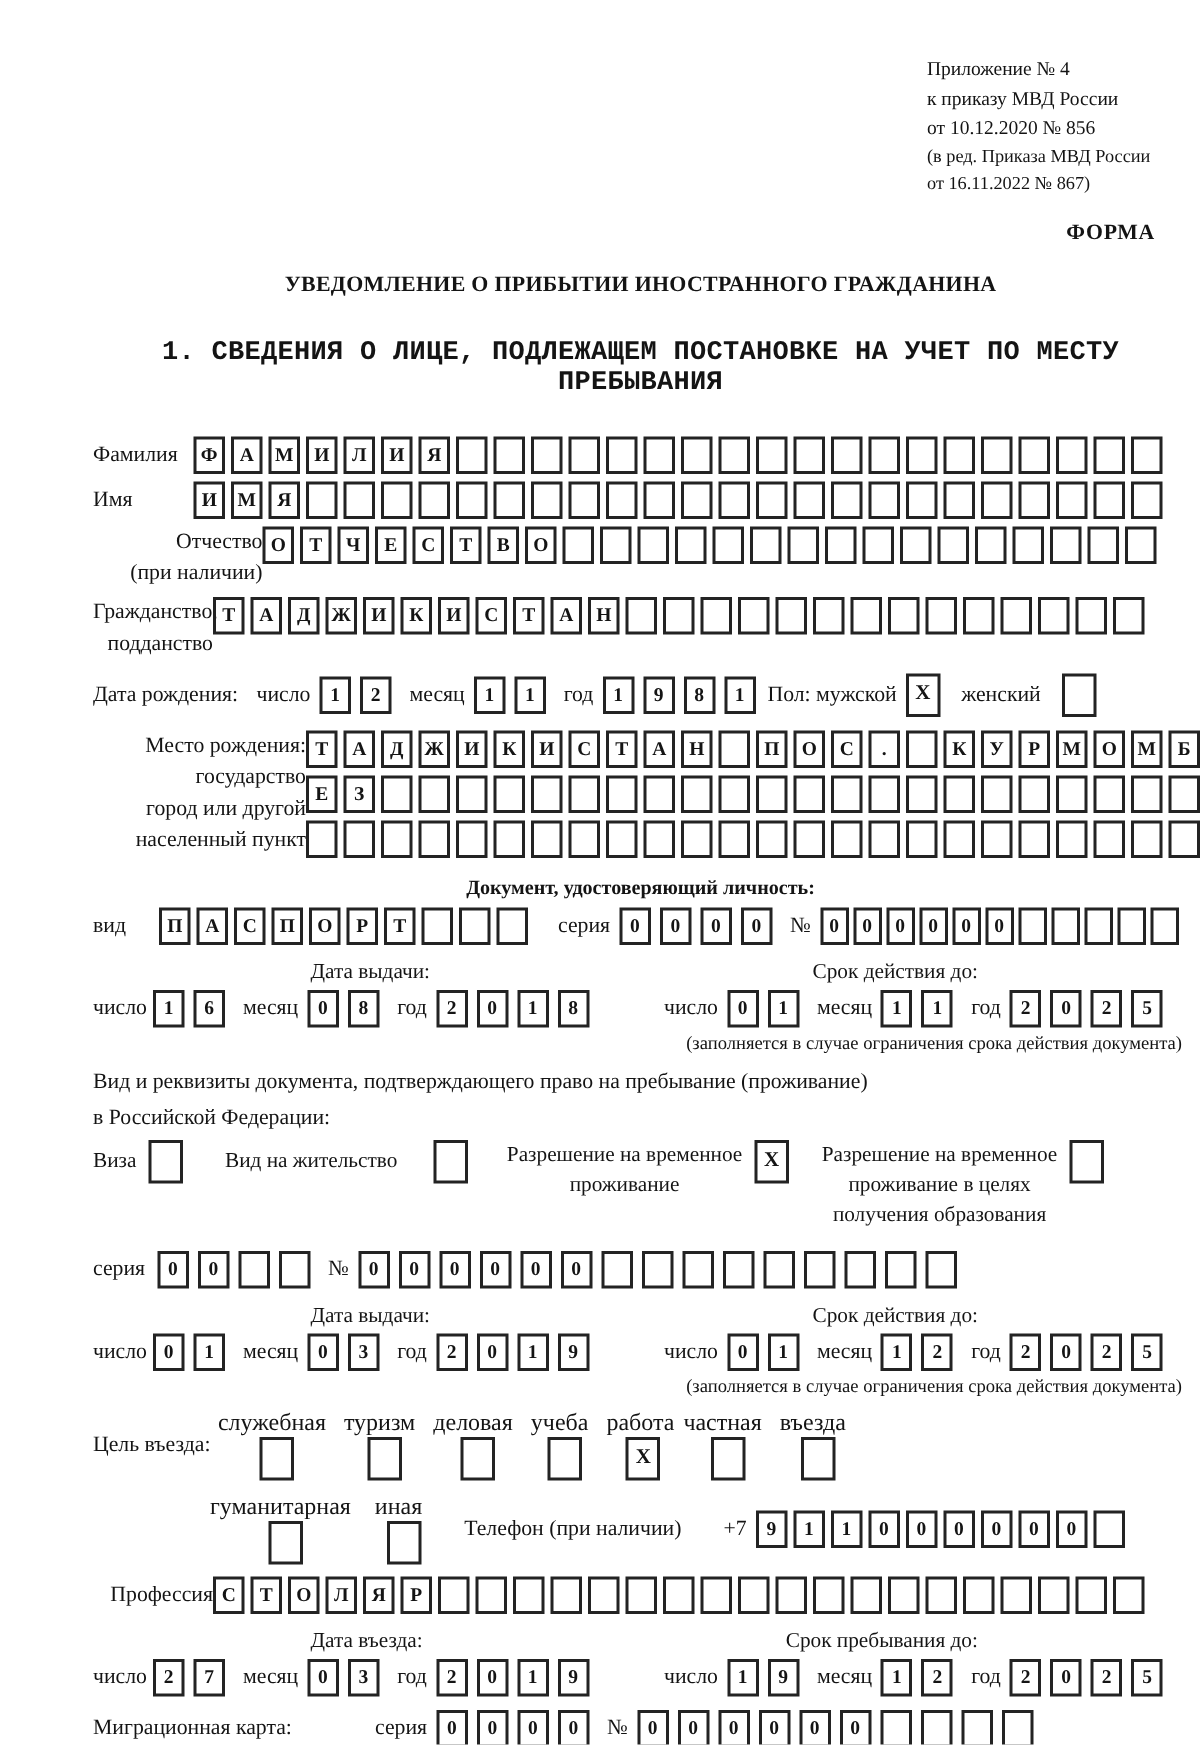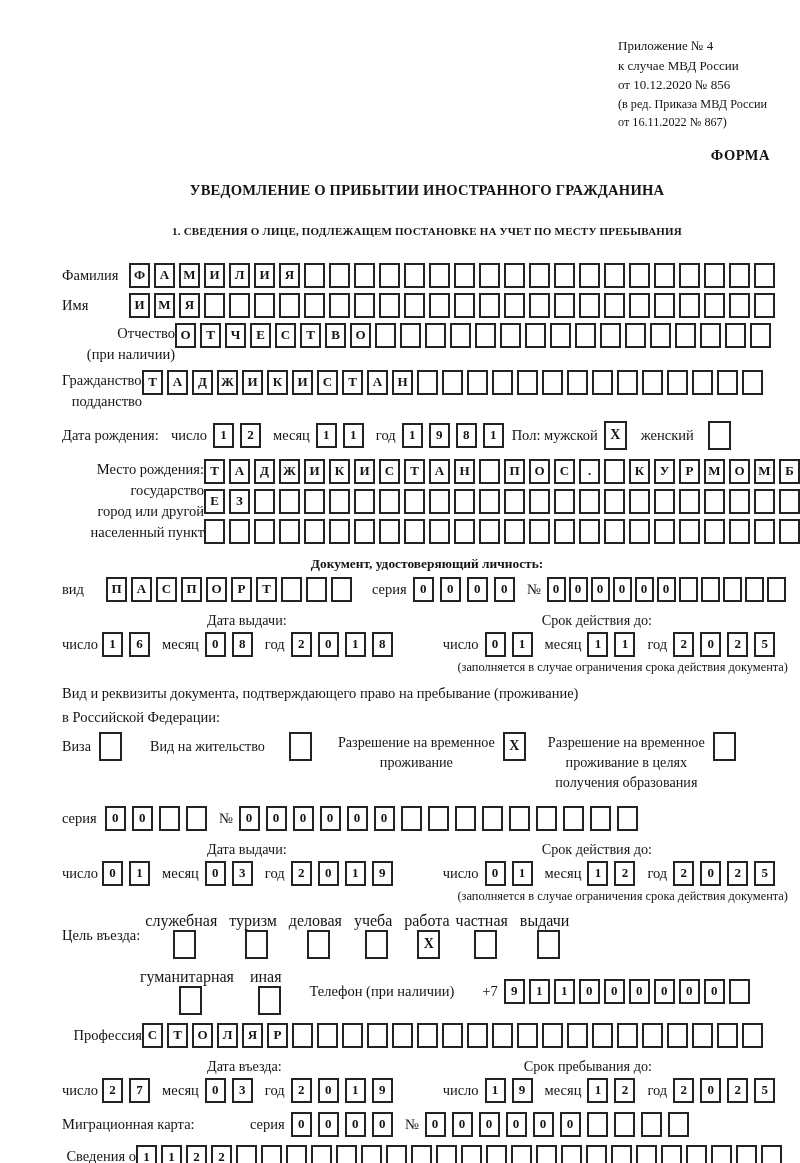--- a/index.html
+++ b/index.html
@@ -6,21 +6,21 @@
   body{width:800px;height:1163px;font-family:"Liberation Serif",serif;color:#141414;overflow:hidden;}
   .page{box-sizing:border-box;padding:36px 8px 0 62px;}
 
   .annex{margin-left:556px;font-size:13px;line-height:1.5;}
   .annex div{white-space:nowrap;}
   .annex .annex-note{font-size:12.2px;}
   .forma{font-weight:bold;font-size:14.5px;text-align:right;padding-right:22px;margin-top:16px;letter-spacing:.5px;}
 
   .title{font-weight:bold;font-size:14.6px;text-align:center;line-height:1.7;margin-top:14px;letter-spacing:.2px;}
   .blank-line{display:inline-block;width:56px;border-bottom:2px solid #3a3a3a;margin-left:12px;vertical-align:baseline;}
-  .sect{font-weight:bold;font-size:11px;text-align:center;margin-top:22px;letter-spacing:.2px;}
+  .sect{font-weight:bold;font-size:18px;text-align:center;margin-top:22px;letter-spacing:.2px;font-family:Liberation Mono, monospace;}
 
   .row{display:flex;align-items:center;margin-top:5px;}
   .row.top{align-items:flex-start;text-align:right;}
   .lbl{font-size:14.5px;flex:none;}
   .dlbl{font-size:14.5px;flex:none;margin:0 6px;}
   .lbl-col{display:flex;flex-direction:column;font-size:14.5px;line-height:21px;flex:none;}
   .cells-col{display:flex;flex-direction:column;gap:5px;}
   .cells-col.wide{gap:8px;}
   .cells{display:flex;flex:none;}
   .cell{box-sizing:border-box;flex:none;width:21px;height:25px;border:2px solid #232323;margin-right:4px;
@@ -39,21 +39,21 @@
   .opt{display:flex;align-items:center;flex-direction:column;}
   .opt .cb{margin-left:7px;}
 </style>
 </head>
 <body>
 
 <div class="page">
 
   <div class="annex">
     <div>Приложение № 4</div>
-    <div>к случае МВД России</div>
+    <div>к приказу МВД России</div>
     <div>от 10.12.2020 № 856</div>
     <div class="annex-note">(в ред. Приказа МВД России</div>
     <div class="annex-note">от 16.11.2022 № 867)</div>
   </div>
 
   <div class="forma">ФОРМА</div>
 
   <div class="title">
     <div>УВЕДОМЛЕНИЕ О ПРИБЫТИИ ИНОСТРАННОГО ГРАЖДАНИНА</div>
   </div>
@@ -501,21 +501,21 @@
       </span>
     <span class="opt" style="margin-left:12px;">
         <span>работа</span>
         <span class="cb" style="margin-left:4px;">X</span>
       </span>
     <span class="opt" style="margin-left:6px;">
         <span>частная</span>
         <span class="cb"></span>
       </span>
     <span class="opt" style="margin-left:12px;">
-        <span>выдачи</span>
+        <span>въезда</span>
         <span class="cb"></span>
       </span>
   </div>
 
   <div class="row" style="margin-top:9px;">
     <span class="opt" style="margin-left:78px;">
         <span>гуманитарная</span>
         <span class="cb"></span>
       </span>
     <span class="opt" style="margin-left:16px;">

